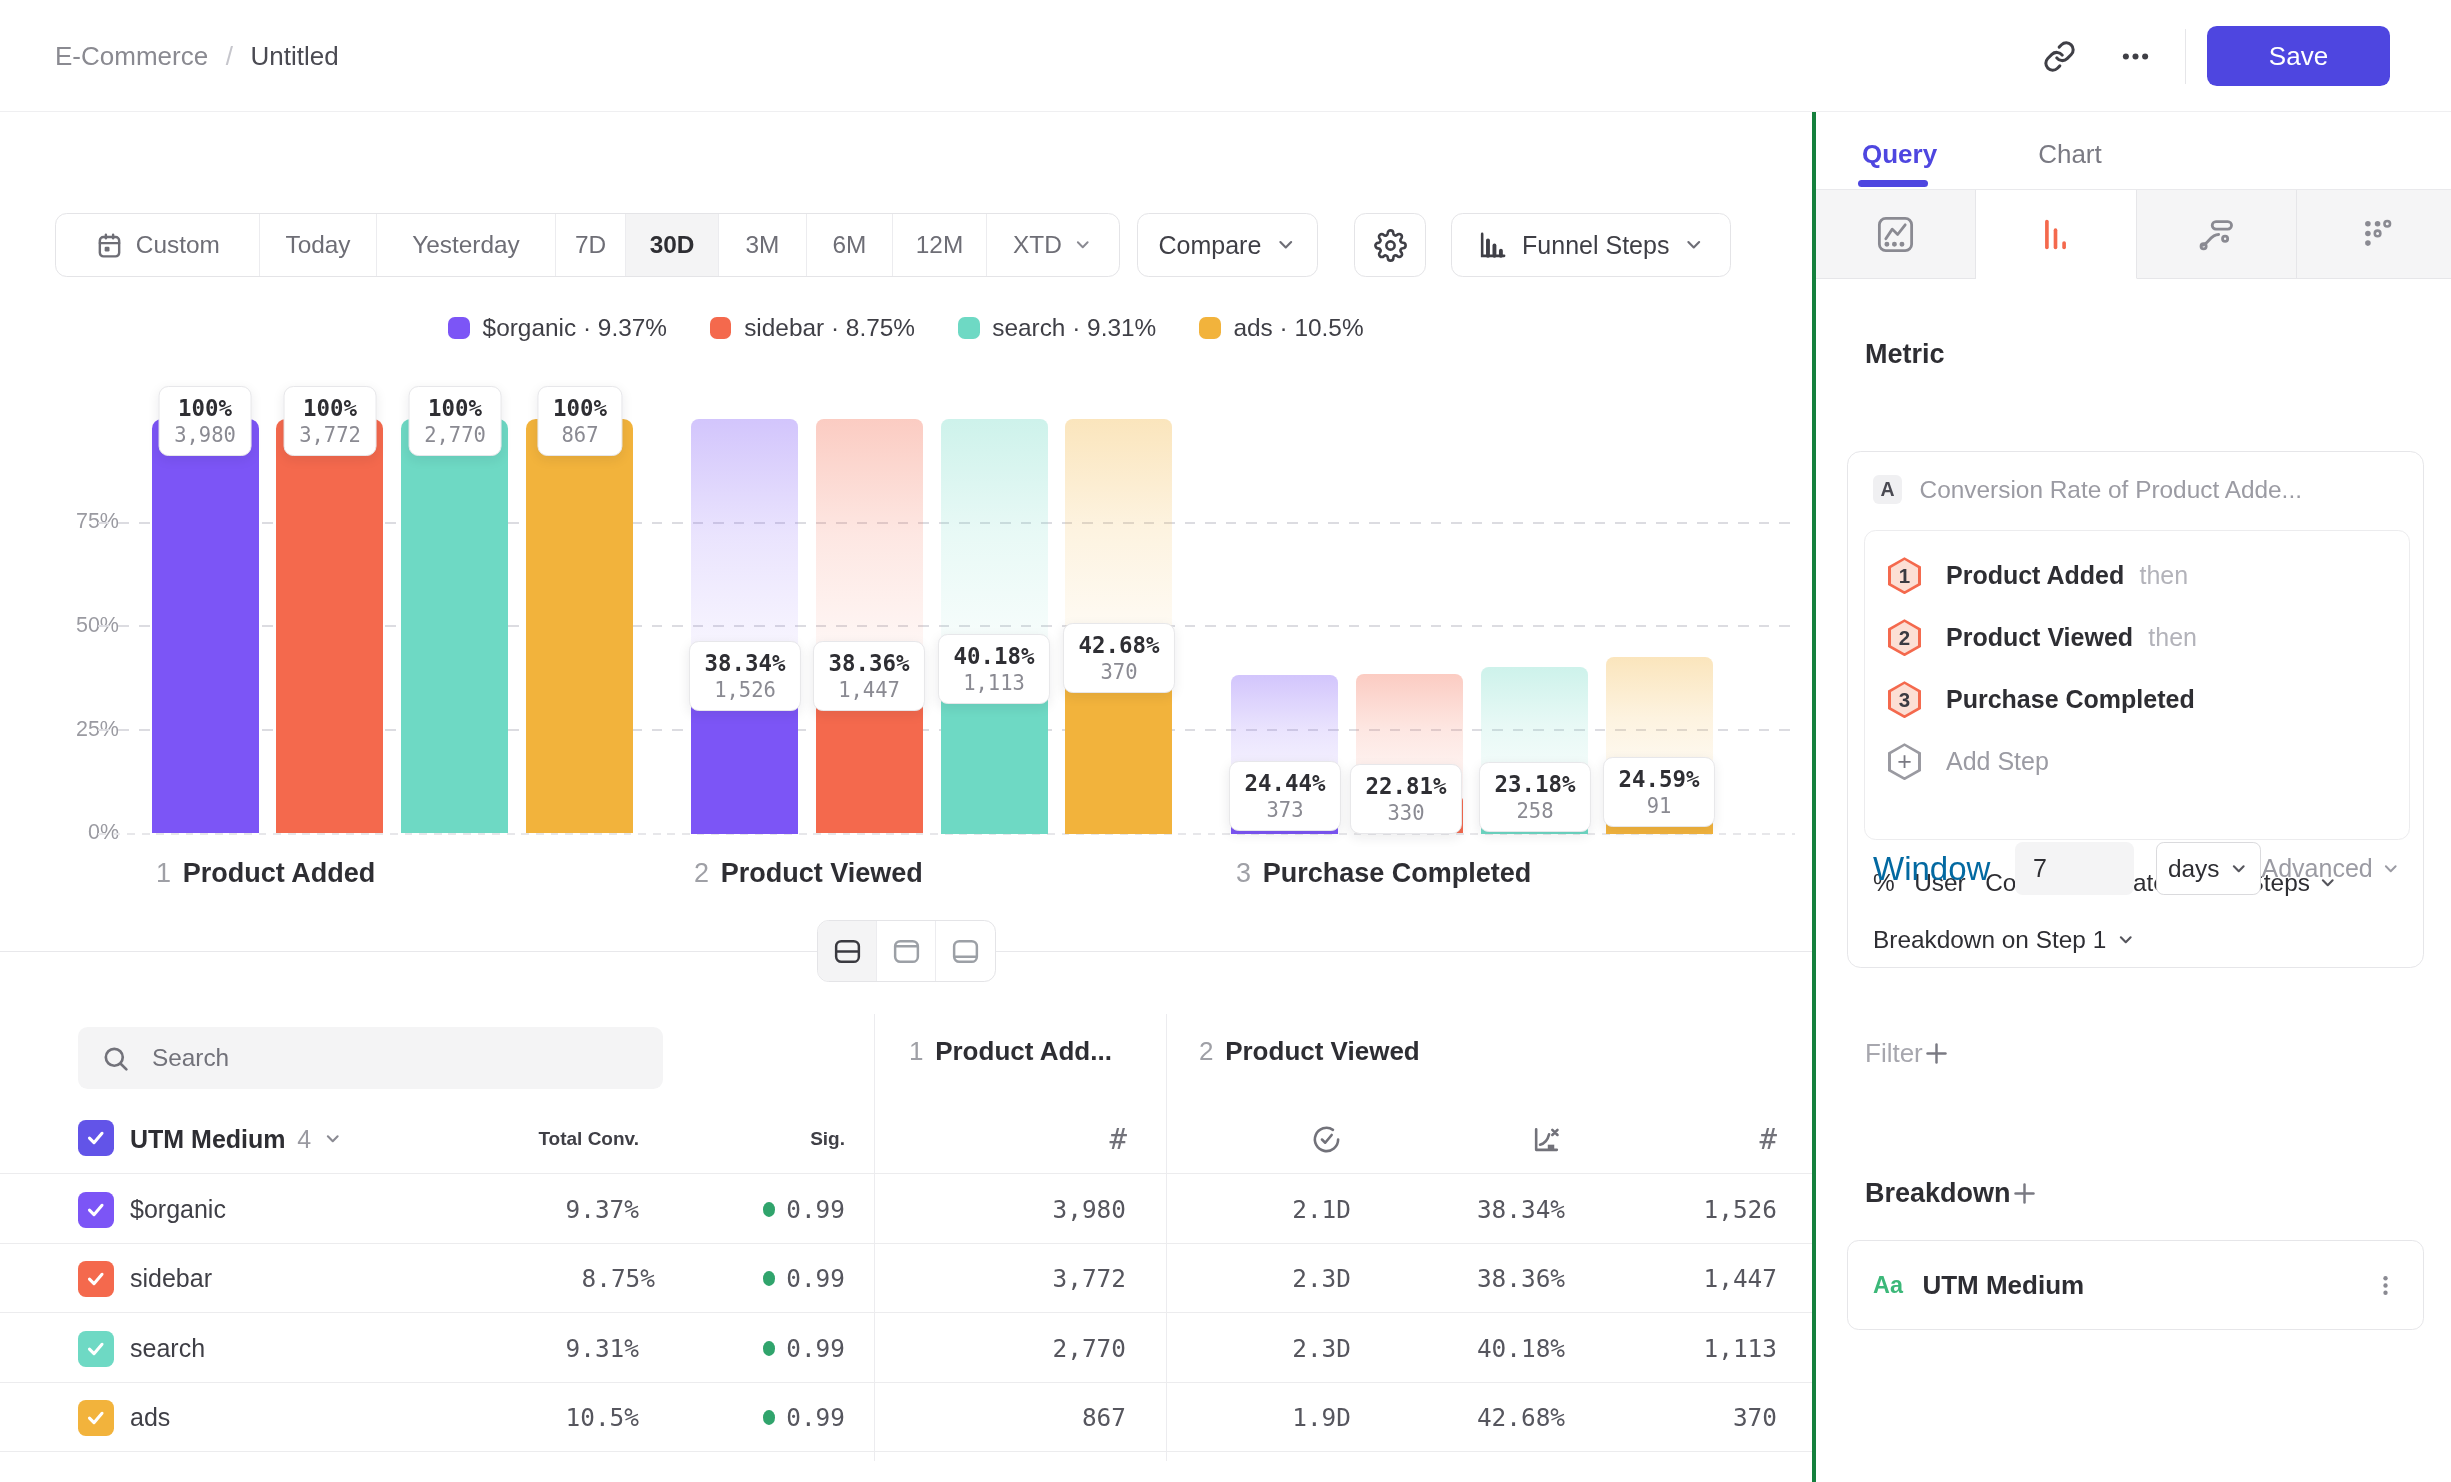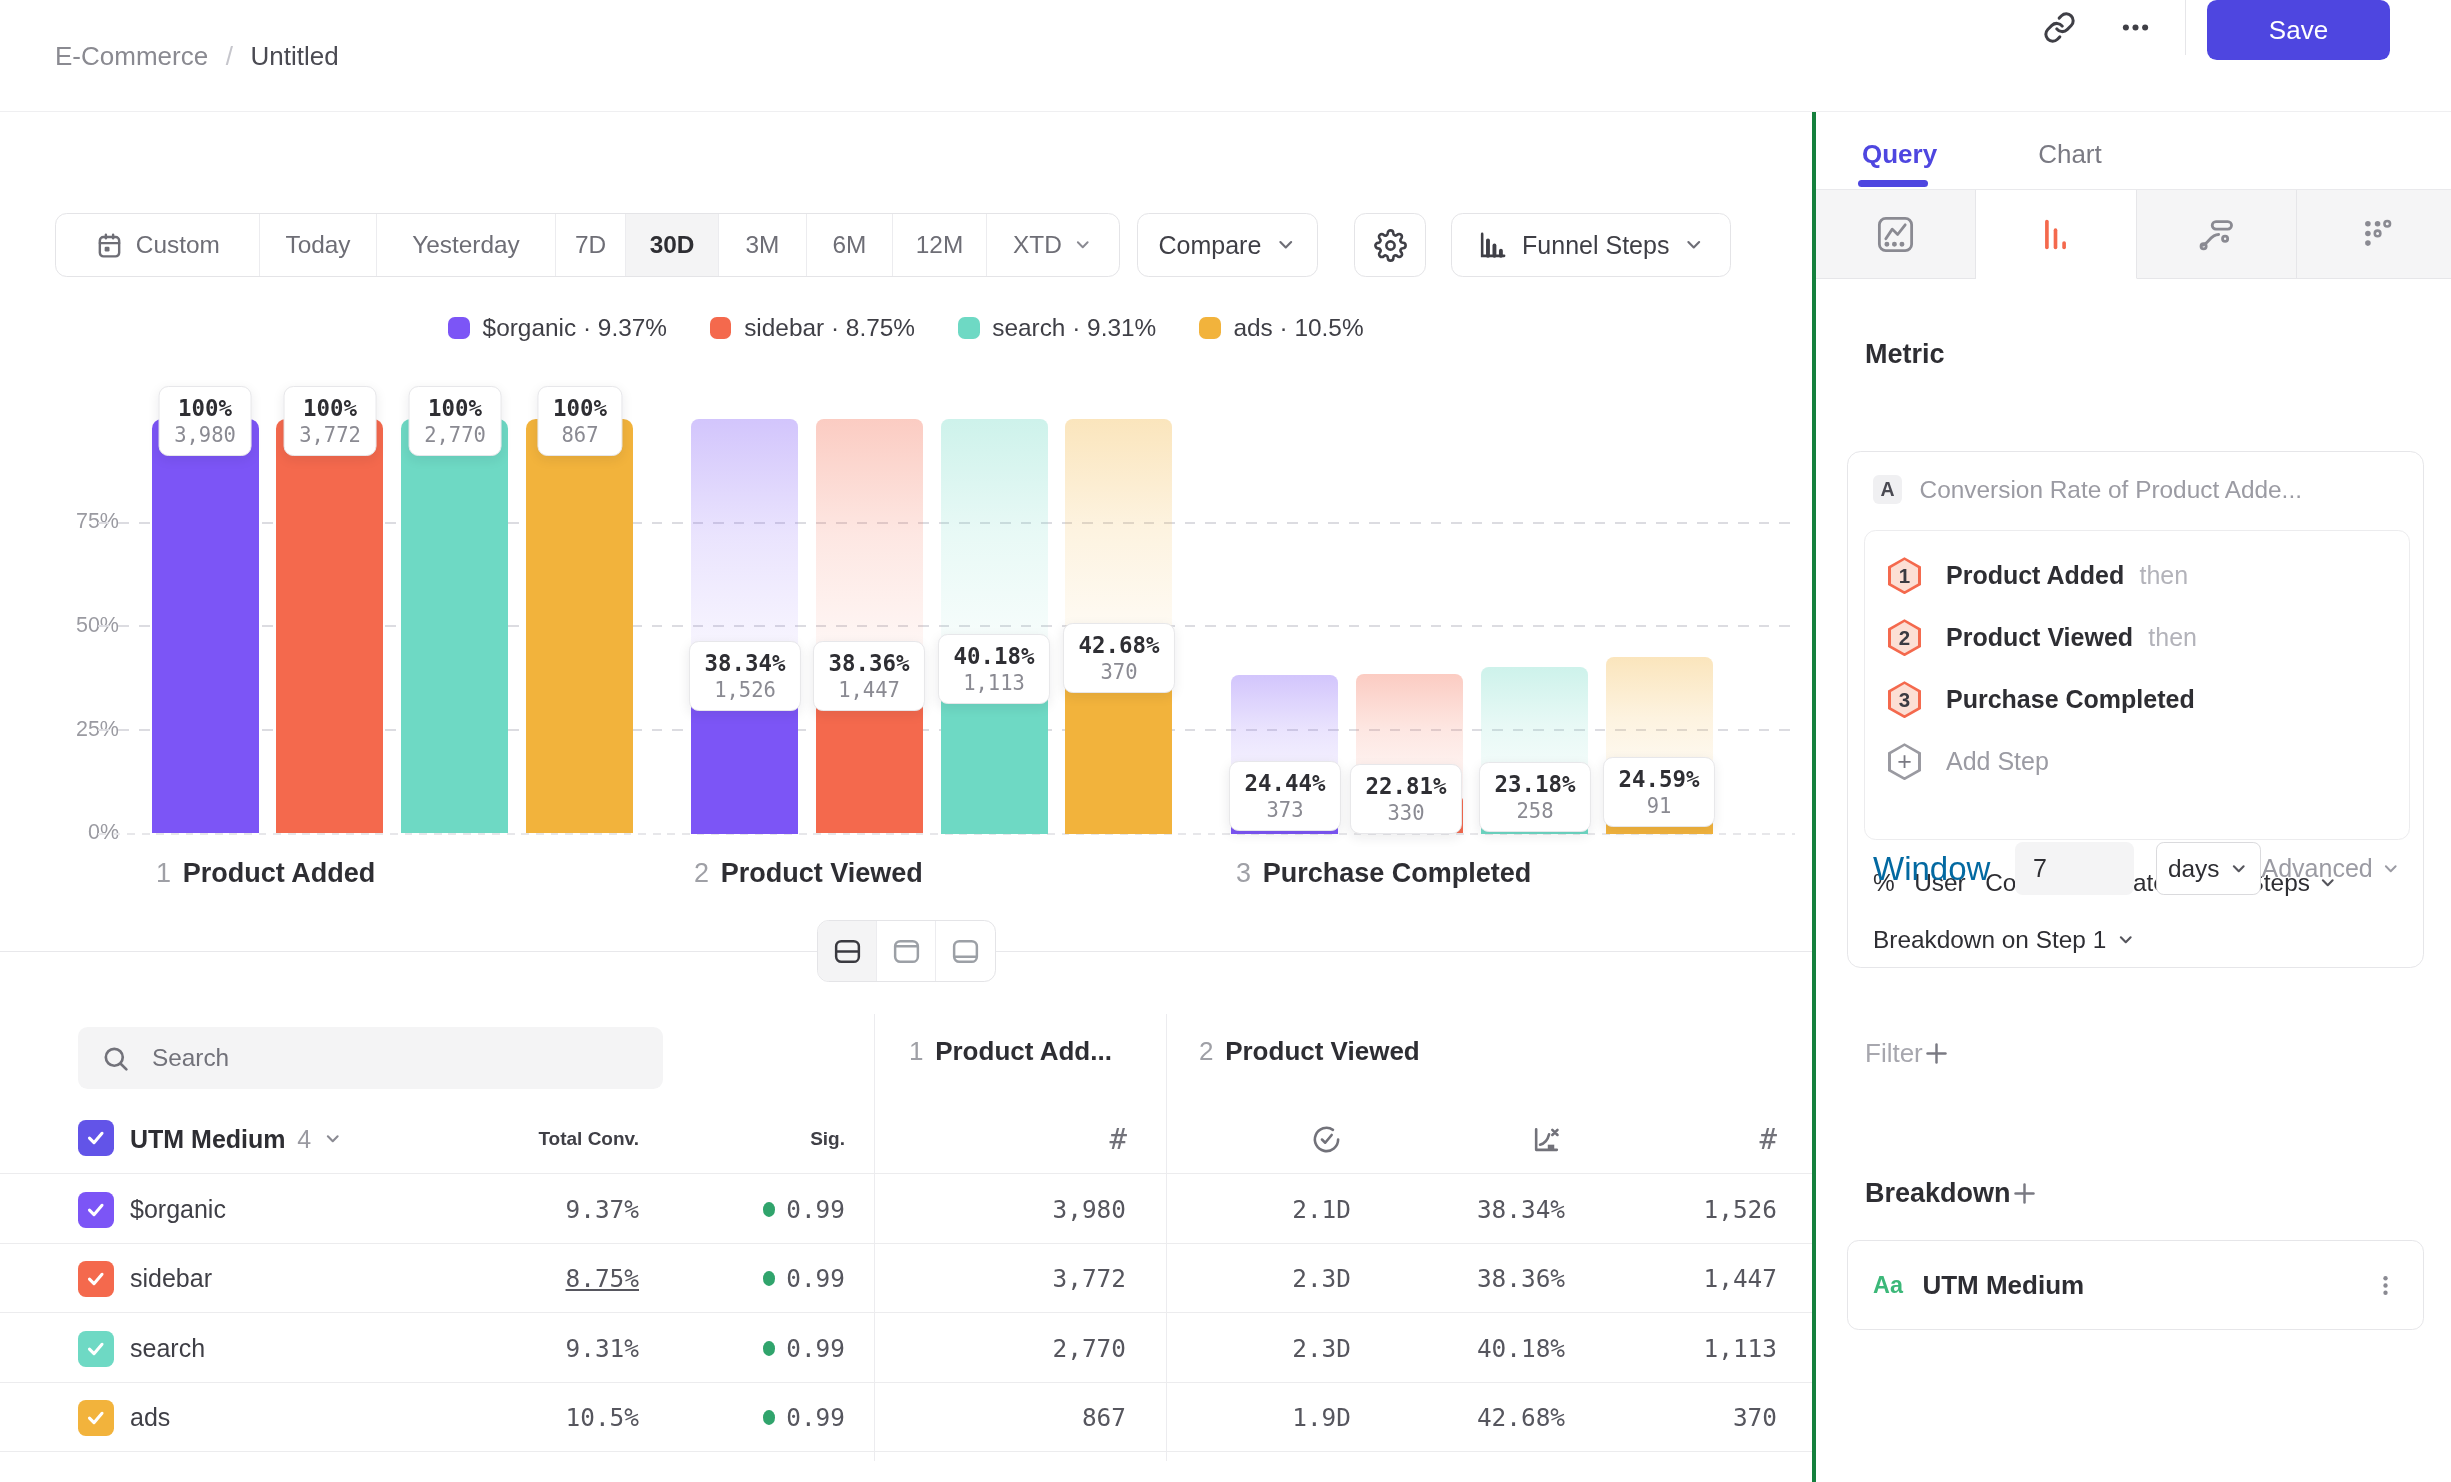--- a/index.html
+++ b/index.html
@@ -7,21 +7,21 @@
   body{position:relative;background:#fff;font-family:"Liberation Sans",sans-serif;color:#2e2e33;-webkit-font-smoothing:antialiased}
   .mono{font-family:"DejaVu Sans Mono",monospace}
   svg{display:block}
 
   
   .topbar{position:absolute;left:0;top:0;width:2452px;height:112px;border-bottom:1px solid #efeff1;background:#fff}
   .crumbs{position:absolute;left:55px;top:0;height:112px;display:flex;align-items:center;gap:17.6px;font-size:26px}
   .crumb-parent{color:#8a8a91;cursor:pointer}
   .crumb-sep{color:#c6c6cc}
   .crumb-current{color:#4a4a52}
-  .hdr-actions{position:absolute;right:62px;top:0;height:112px;display:flex;gap:21.5px}
+  .hdr-actions{position:absolute;right:62px;top:0;height:112px;display:flex;align-items:center;gap:21.5px}
   .icon-btn{width:55px;height:55px;display:flex;align-items:center;justify-content:center;border-radius:7.8px;color:#3f3f46;cursor:pointer}
   .hdr-divider{width:1px;height:55px;background:#e6e6e9}
   .save-btn{width:183px;height:60px;border:none;border-radius:9.8px;background:#4e46e0;color:#fff;font-size:26px;font-family:inherit;cursor:pointer}
 
   
   .ranges{position:absolute;left:55px;top:213px;height:64px;display:flex;border:1.5px solid #e4e4e7;border-radius:11.7px;background:#fff;overflow:hidden}
   .range-btn{display:flex;align-items:center;justify-content:center;gap:11.7px;font-size:24.4px;color:#6e6e76;border-right:1px solid #ececef;cursor:pointer;white-space:nowrap}
   .range-btn:last-child{border-right:none}
   .range-btn.selected{background:#f4f4f5;color:#2e2e33;font-weight:bold}
   .tool-btn{position:absolute;top:213px;height:64px;display:flex;align-items:center;justify-content:center;gap:13.7px;border:1.5px solid #e4e4e7;border-radius:11.7px;background:#fff;font-size:25px;color:#3f3f46;cursor:pointer}
@@ -454,21 +454,21 @@
         <span>1,526</span>
       </div>
     </div>
     <div class="trow" style="top: 1244px;">
       <div class="checkbox" style="top: 16.6px; background: rgb(244, 105, 77);">
         <svg width="21.5" height="21.5" viewBox="0 0 24 24" fill="none" stroke="#fff" stroke-width="3.4" stroke-linecap="round" stroke-linejoin="round">
           <polyline points="5 12.5 10 17.5 19 7"></polyline>
         </svg>
       </div>
       <div class="name">sidebar</div>
-      <div class="cell" style="left: 468px; width: 171px; text-decoration: underline;">
+      <div class="cell" style="left: 484px; width: 171px;">
         <span>8.75%</span>
       </div>
       <div class="cell" style="left: 683px; width: 162px;">
         <span class="sig-dot"></span>
         <span>0.99</span>
       </div>
       <div class="cell" style="left: 931px; width: 195px;">
         <span>3,772</span>
       </div>
       <div class="cell" style="left: 1195px; width: 156px;">

